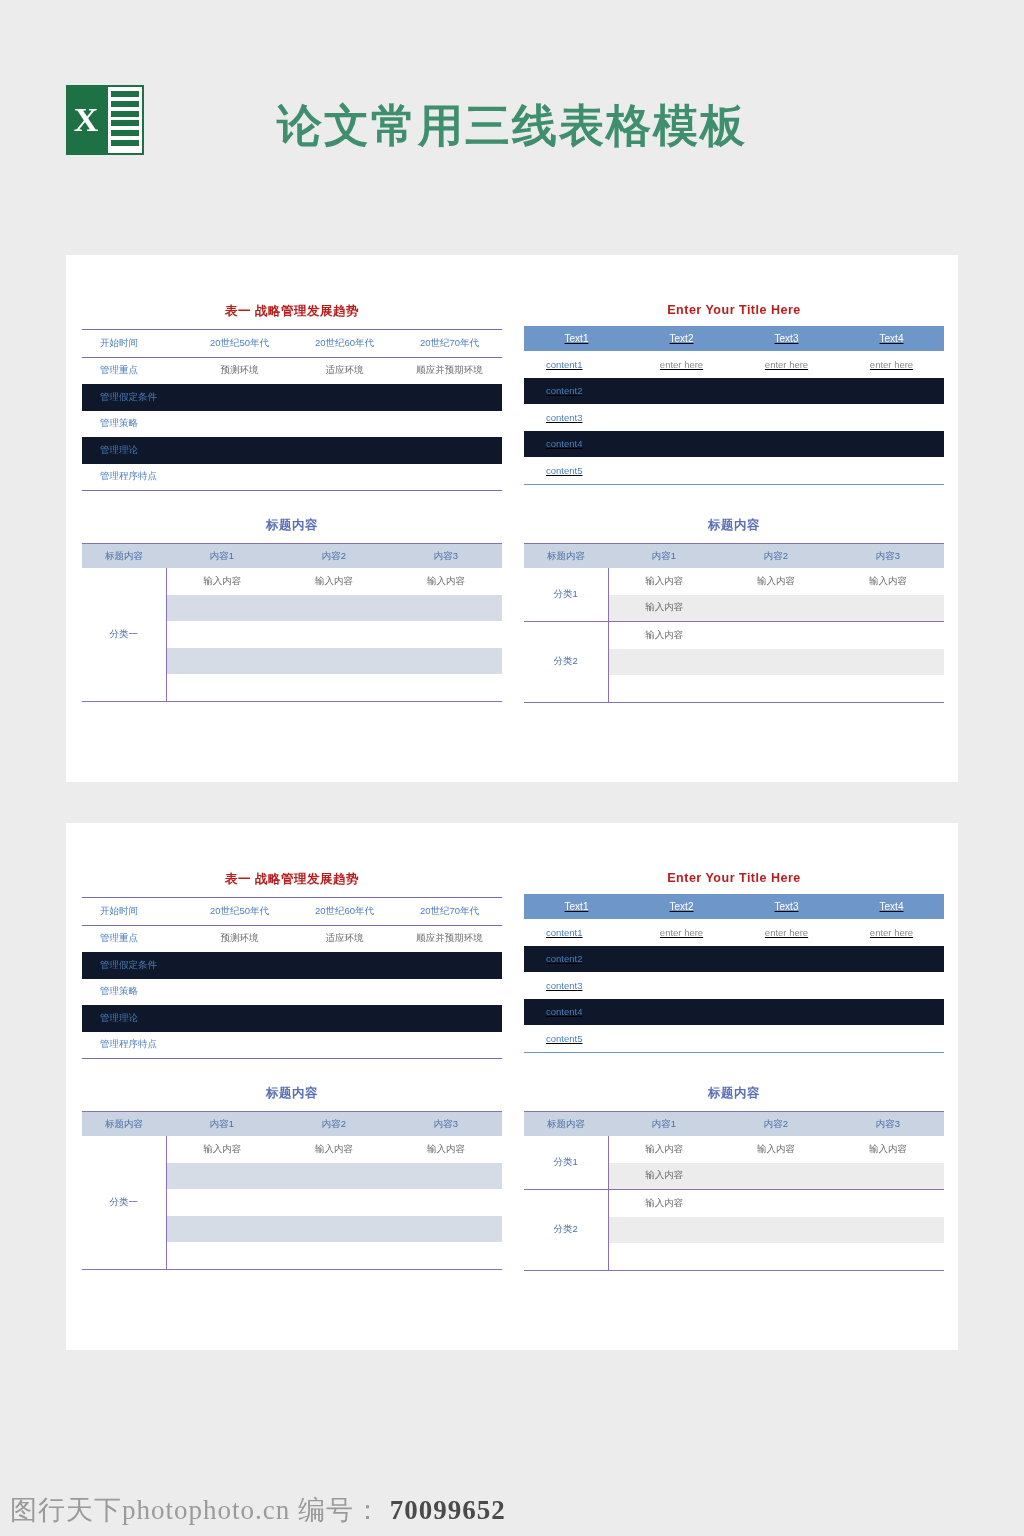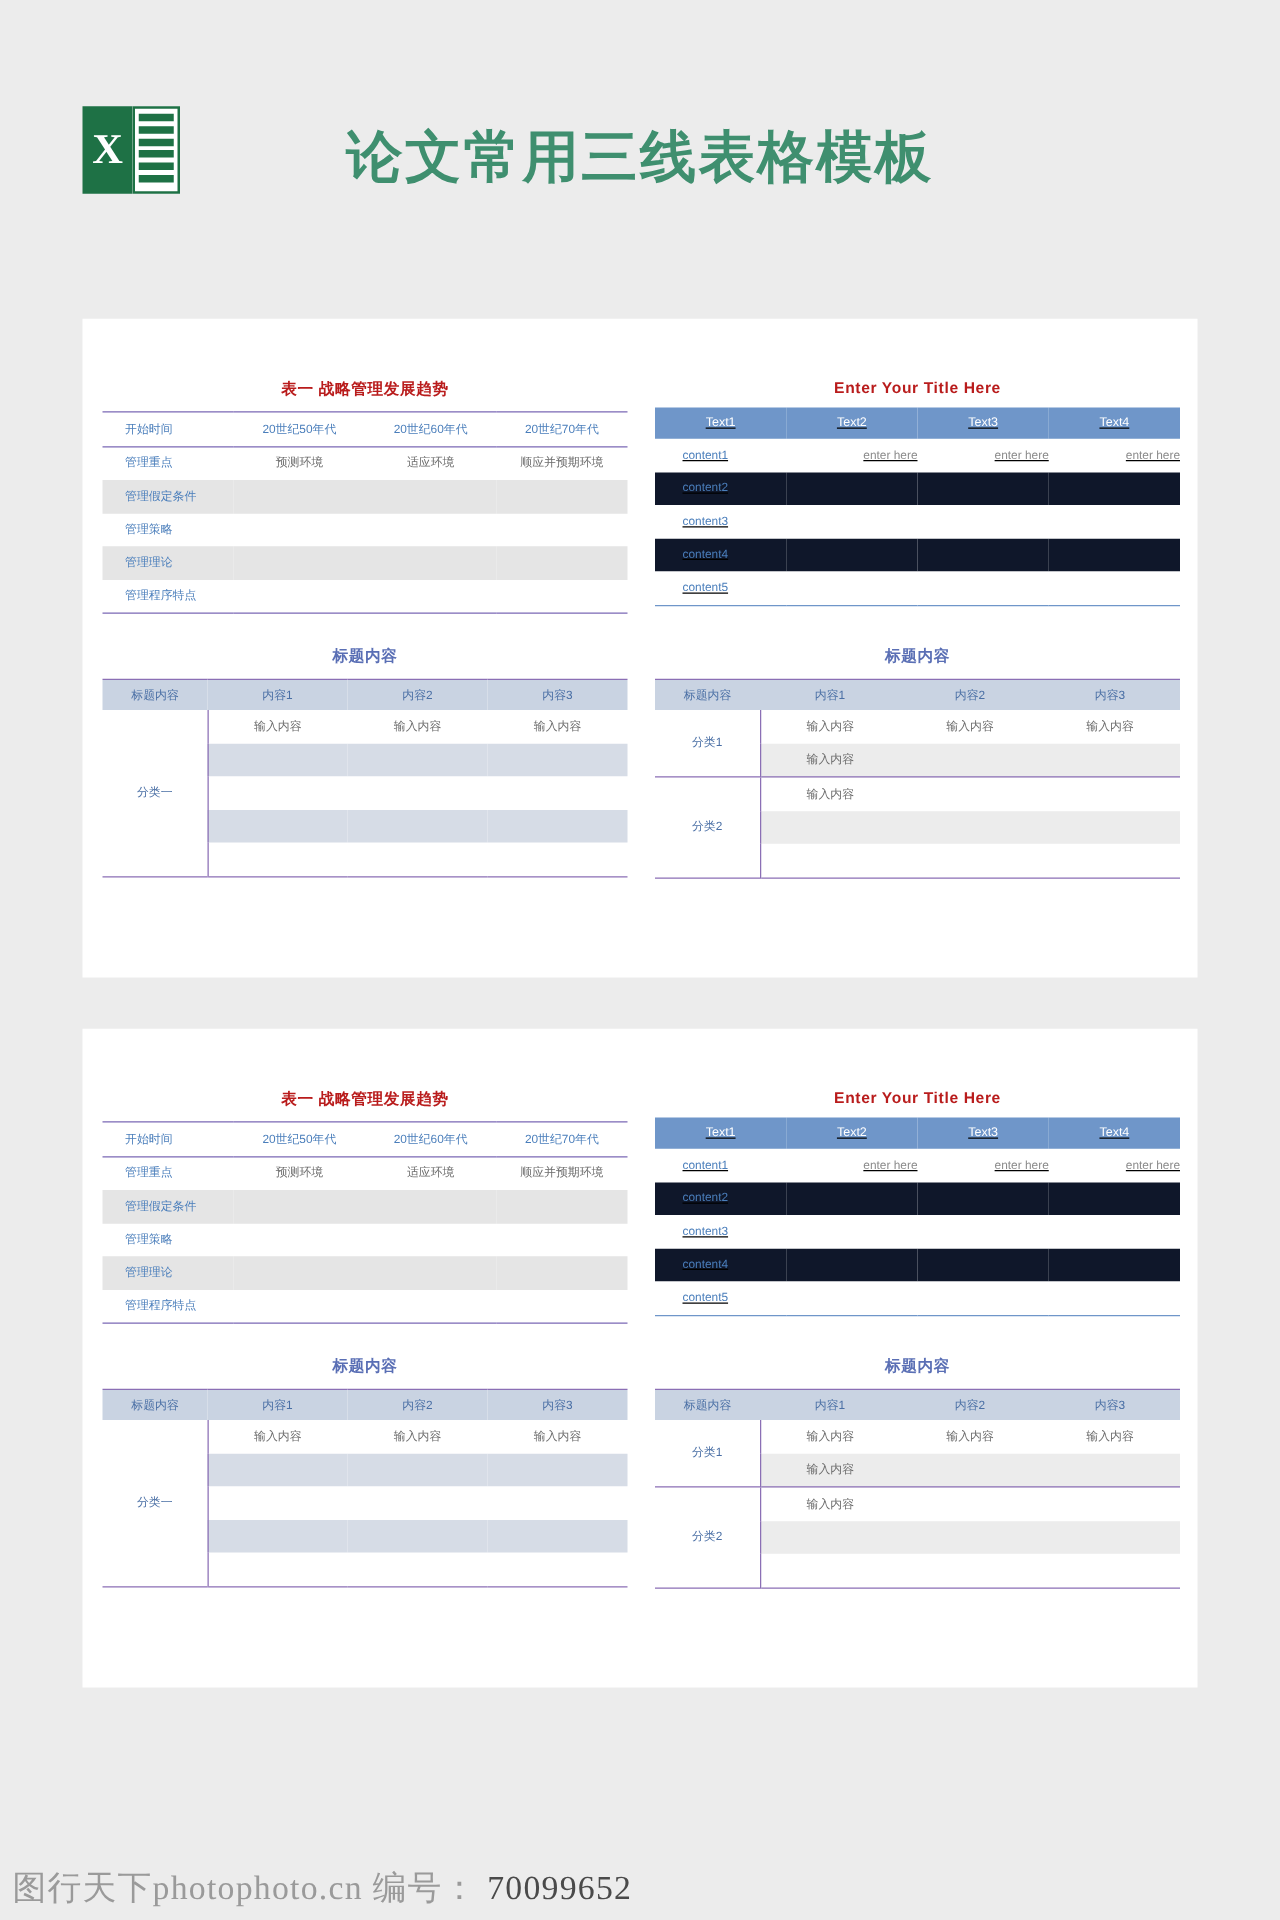--- a/index.html
+++ b/index.html
@@ -68,29 +68,29 @@
   table{border-collapse:collapse;width:100%;table-layout:fixed;}
   td,th{font-size:9.5px;font-weight:normal;padding:0;height:26.5px;vertical-align:middle;}
 
   
   .t3{border-top:1.5px solid #7b68b5;border-bottom:1.5px solid #7b68b5;}
   .t3 td{color:#4a7ebb;text-align:center;}
   .t3 tr.hdr{border-bottom:1px solid #7b68b5;}
   .t3 tr.hdr td{color:#4a7ebb;}
   .t3 td.lbl{text-align:left;padding-left:18px;color:#4a7ebb;}
   .t3 td.val{color:#6b6b6b;}
-  .t3 tr.alt{background:#e5e5e5;}
+  .t3 tr.alt{background:#0f172a;}
 
   
   .tb thead td{
     background:#6f96c9;color:#fff;text-align:center;font-size:10px;height:25px;
   }
   .tb td{text-align:center;color:#4a7ebb;}
   .tb td.first{text-align:left;padding-left:22px;}
-  .tb td.grey{color:#8a8a8a;text-align:right;}
+  .tb td.grey{color:#8a8a8a;}
   .tb tr.alt{background:#0f172a;}
   .tb{border-bottom:1.5px solid #6f96c9;text-decoration:underline;}
 
   
   .tg thead td{
     background:#c9d3e2;color:#4a6fa5;text-align:center;font-size:9.5px;height:24px;
   }
   .tg{border-top:1.5px solid #8b6fb5;border-bottom:1.5px solid #8b6fb5;}
   .tg td{text-align:center;color:#6b6b6b;}
   .tg td.cat{
@@ -99,21 +99,21 @@
   .tg tr.shade td{background:#d6dce6;}
   .tg tr.shade2 td{background:#ececec;}
   .tg .sep{border-top:1px solid #8b6fb5;}
 
   
   .footer{
     position:absolute;left:0;bottom:8px;width:100%;
     font-size:27px;color:#9a9a9a;font-family:"Liberation Serif",serif;
     padding-left:10px;box-sizing:border-box;letter-spacing:1px;
   }
-  .footer .num{color:#4a4a4a;font-weight:normal;}
+  .footer .num{color:#4a4a4a;font-weight:bold;}
 </style>
 </head>
 <body>
 
 <div class="header">
   <div class="logo">
     <div class="left">X</div>
     <div class="right">
       <i></i>
         <i></i>

